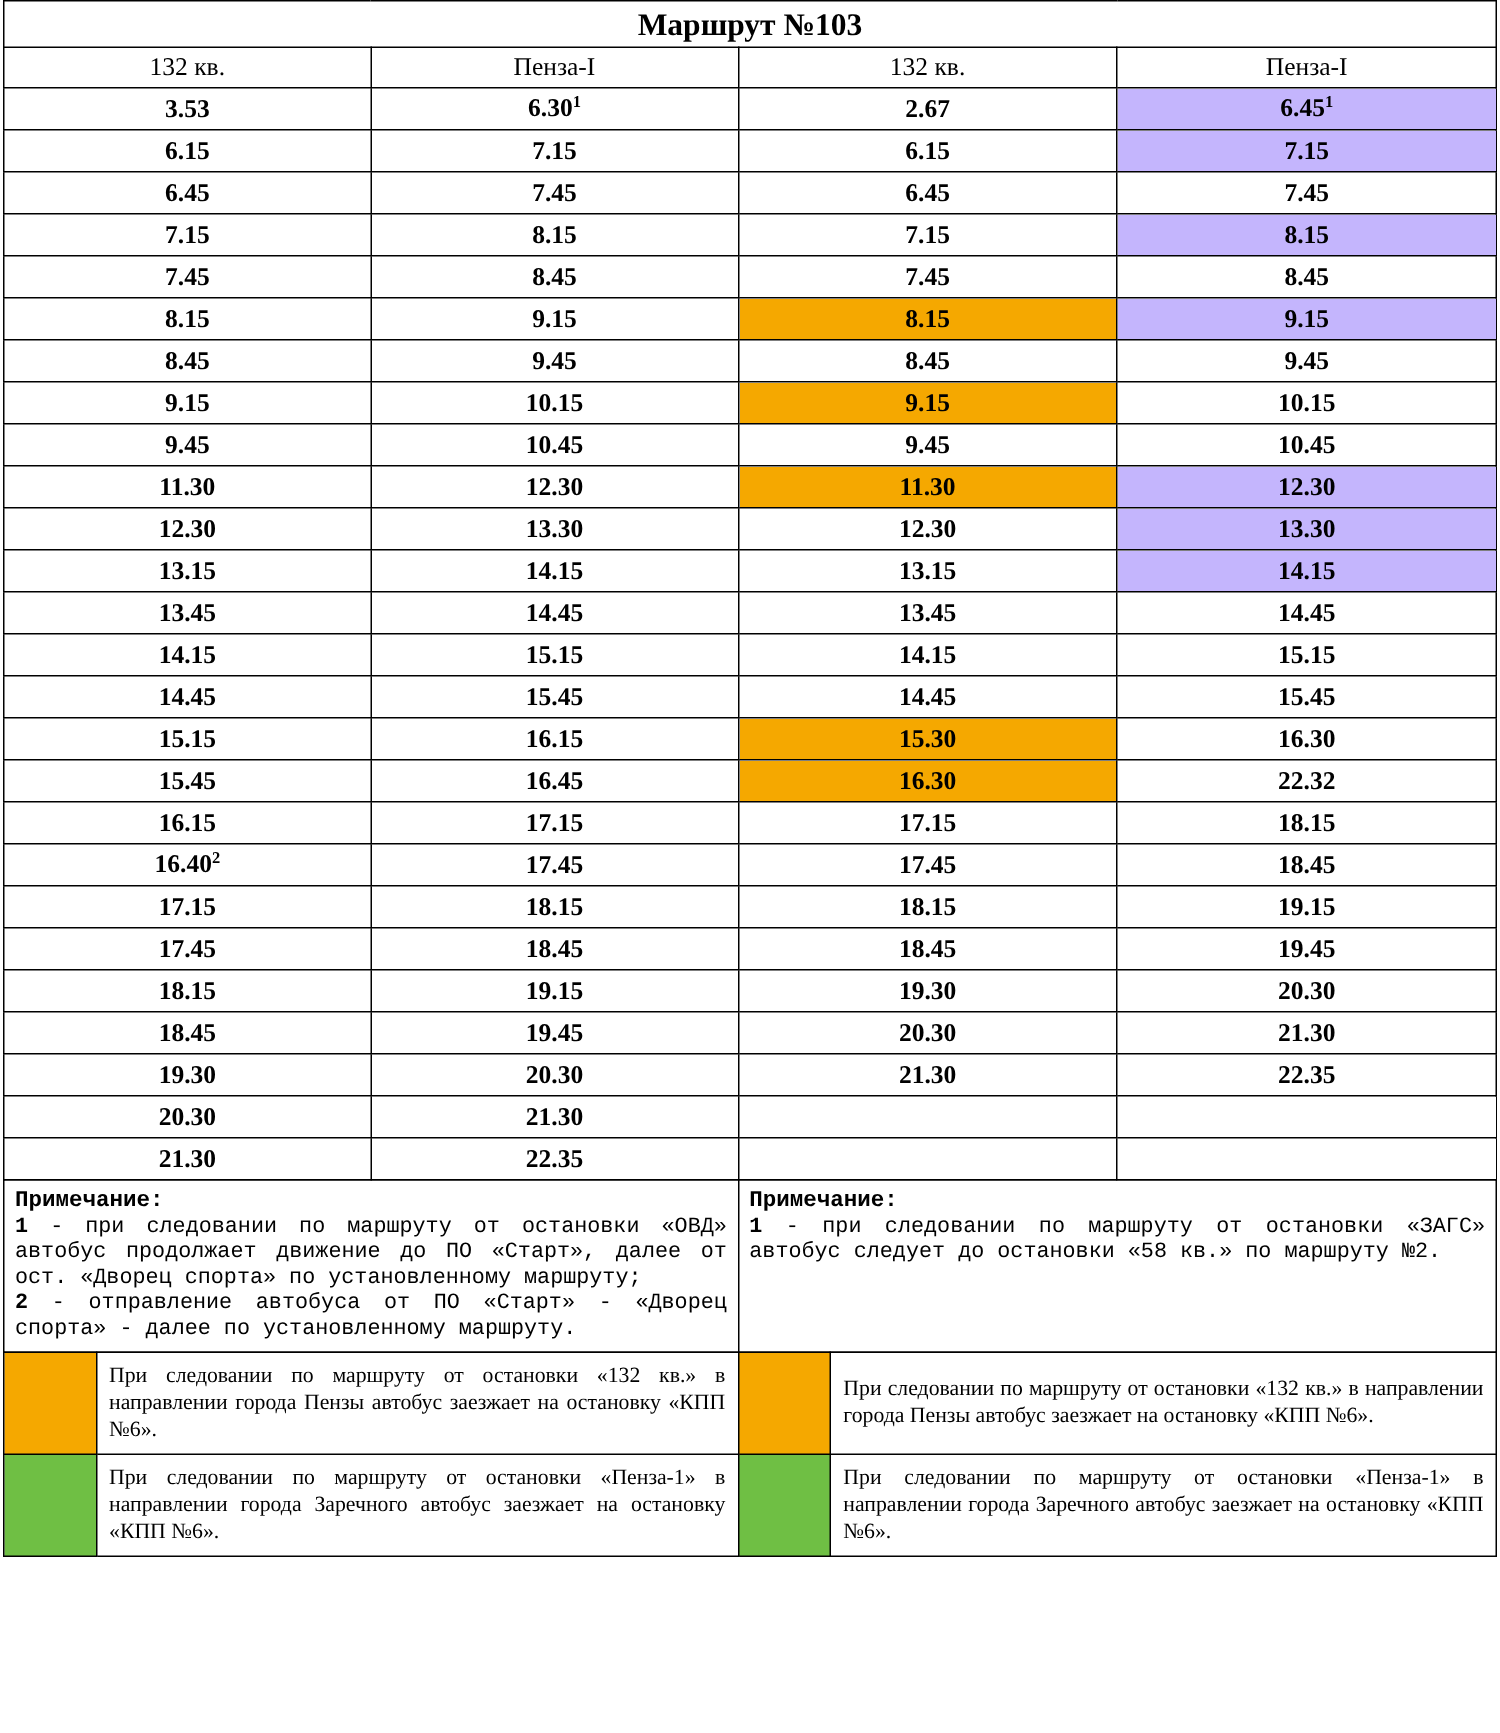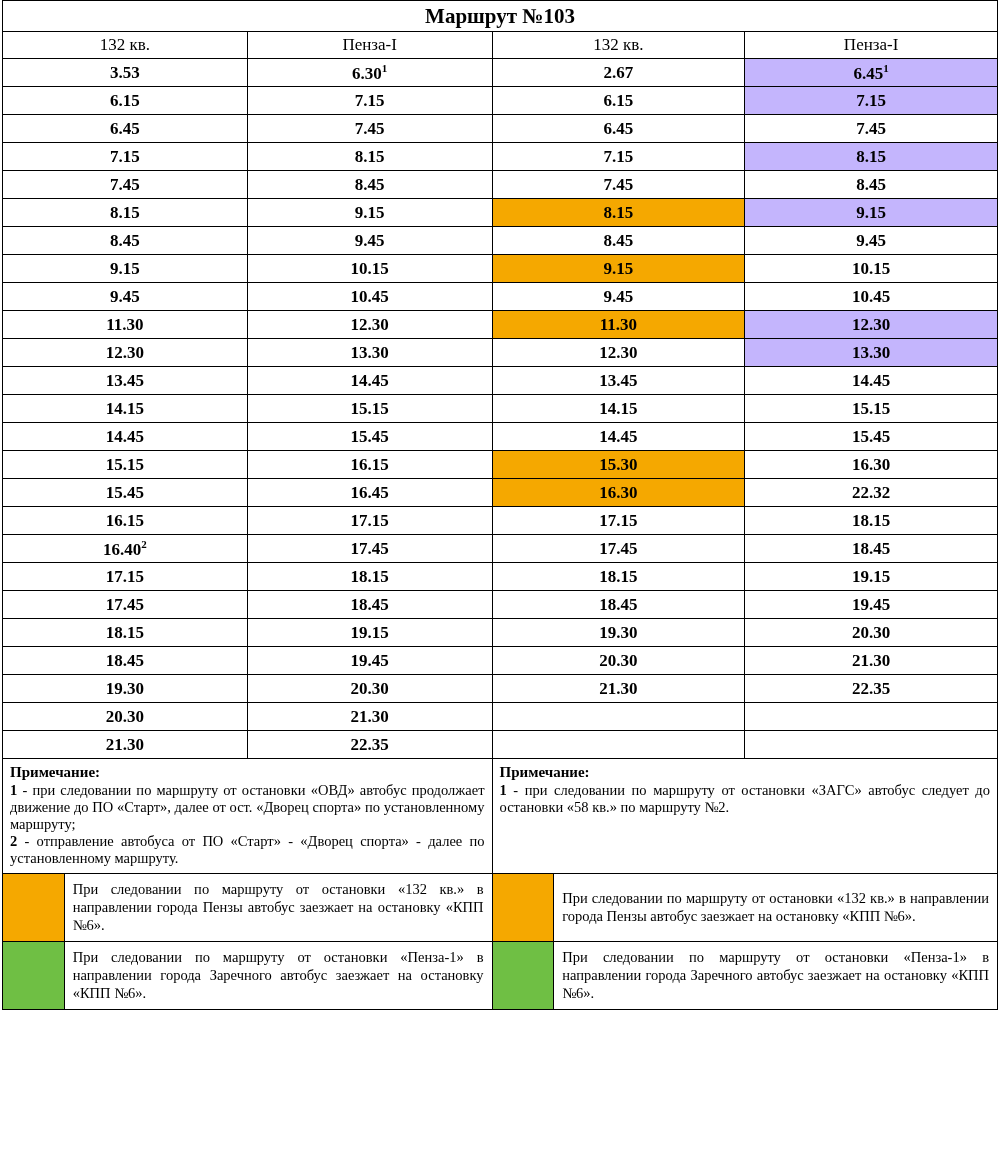--- a/index.html
+++ b/index.html
@@ -66,20 +66,21 @@
   table.notes {
     width: 100%;
     border-collapse: collapse;
     table-layout: fixed;
     margin-top: -1px;
   }
   table.notes td {
     border: 1px solid #000;
     vertical-align: top;
     padding: 5px 7px 6px 7px;
+    font-family: Liberation Mono, monospace;
   }
   .note-title {
     font-size: 15px;
     font-weight: bold;
     margin-bottom: 1px;
   }
   .note-line {
     font-size: 14.5px;
     line-height: 17px;
     text-align: justify;
@@ -192,20 +193,26 @@
           <td class="timecell hl-orange">11.30</td>
           <td class="timecell hl-green">12.30</td>
         </tr>
         <tr>
           <td class="timecell">12.30</td>
           <td class="timecell">13.30</td>
           <td class="timecell">12.30</td>
           <td class="timecell hl-green">13.30</td>
         </tr>
         <tr>
+          <td class="timecell">13.15</td>
+          <td class="timecell">14.15</td>
+          <td class="timecell">13.15</td>
+          <td class="timecell hl-green">14.15</td>
+        </tr>
+        <tr>
           <td class="timecell">13.45</td>
           <td class="timecell">14.45</td>
           <td class="timecell">13.45</td>
           <td class="timecell">14.45</td>
         </tr>
         <tr>
           <td class="timecell">14.15</td>
           <td class="timecell">15.15</td>
           <td class="timecell">14.15</td>
           <td class="timecell">15.15</td>

